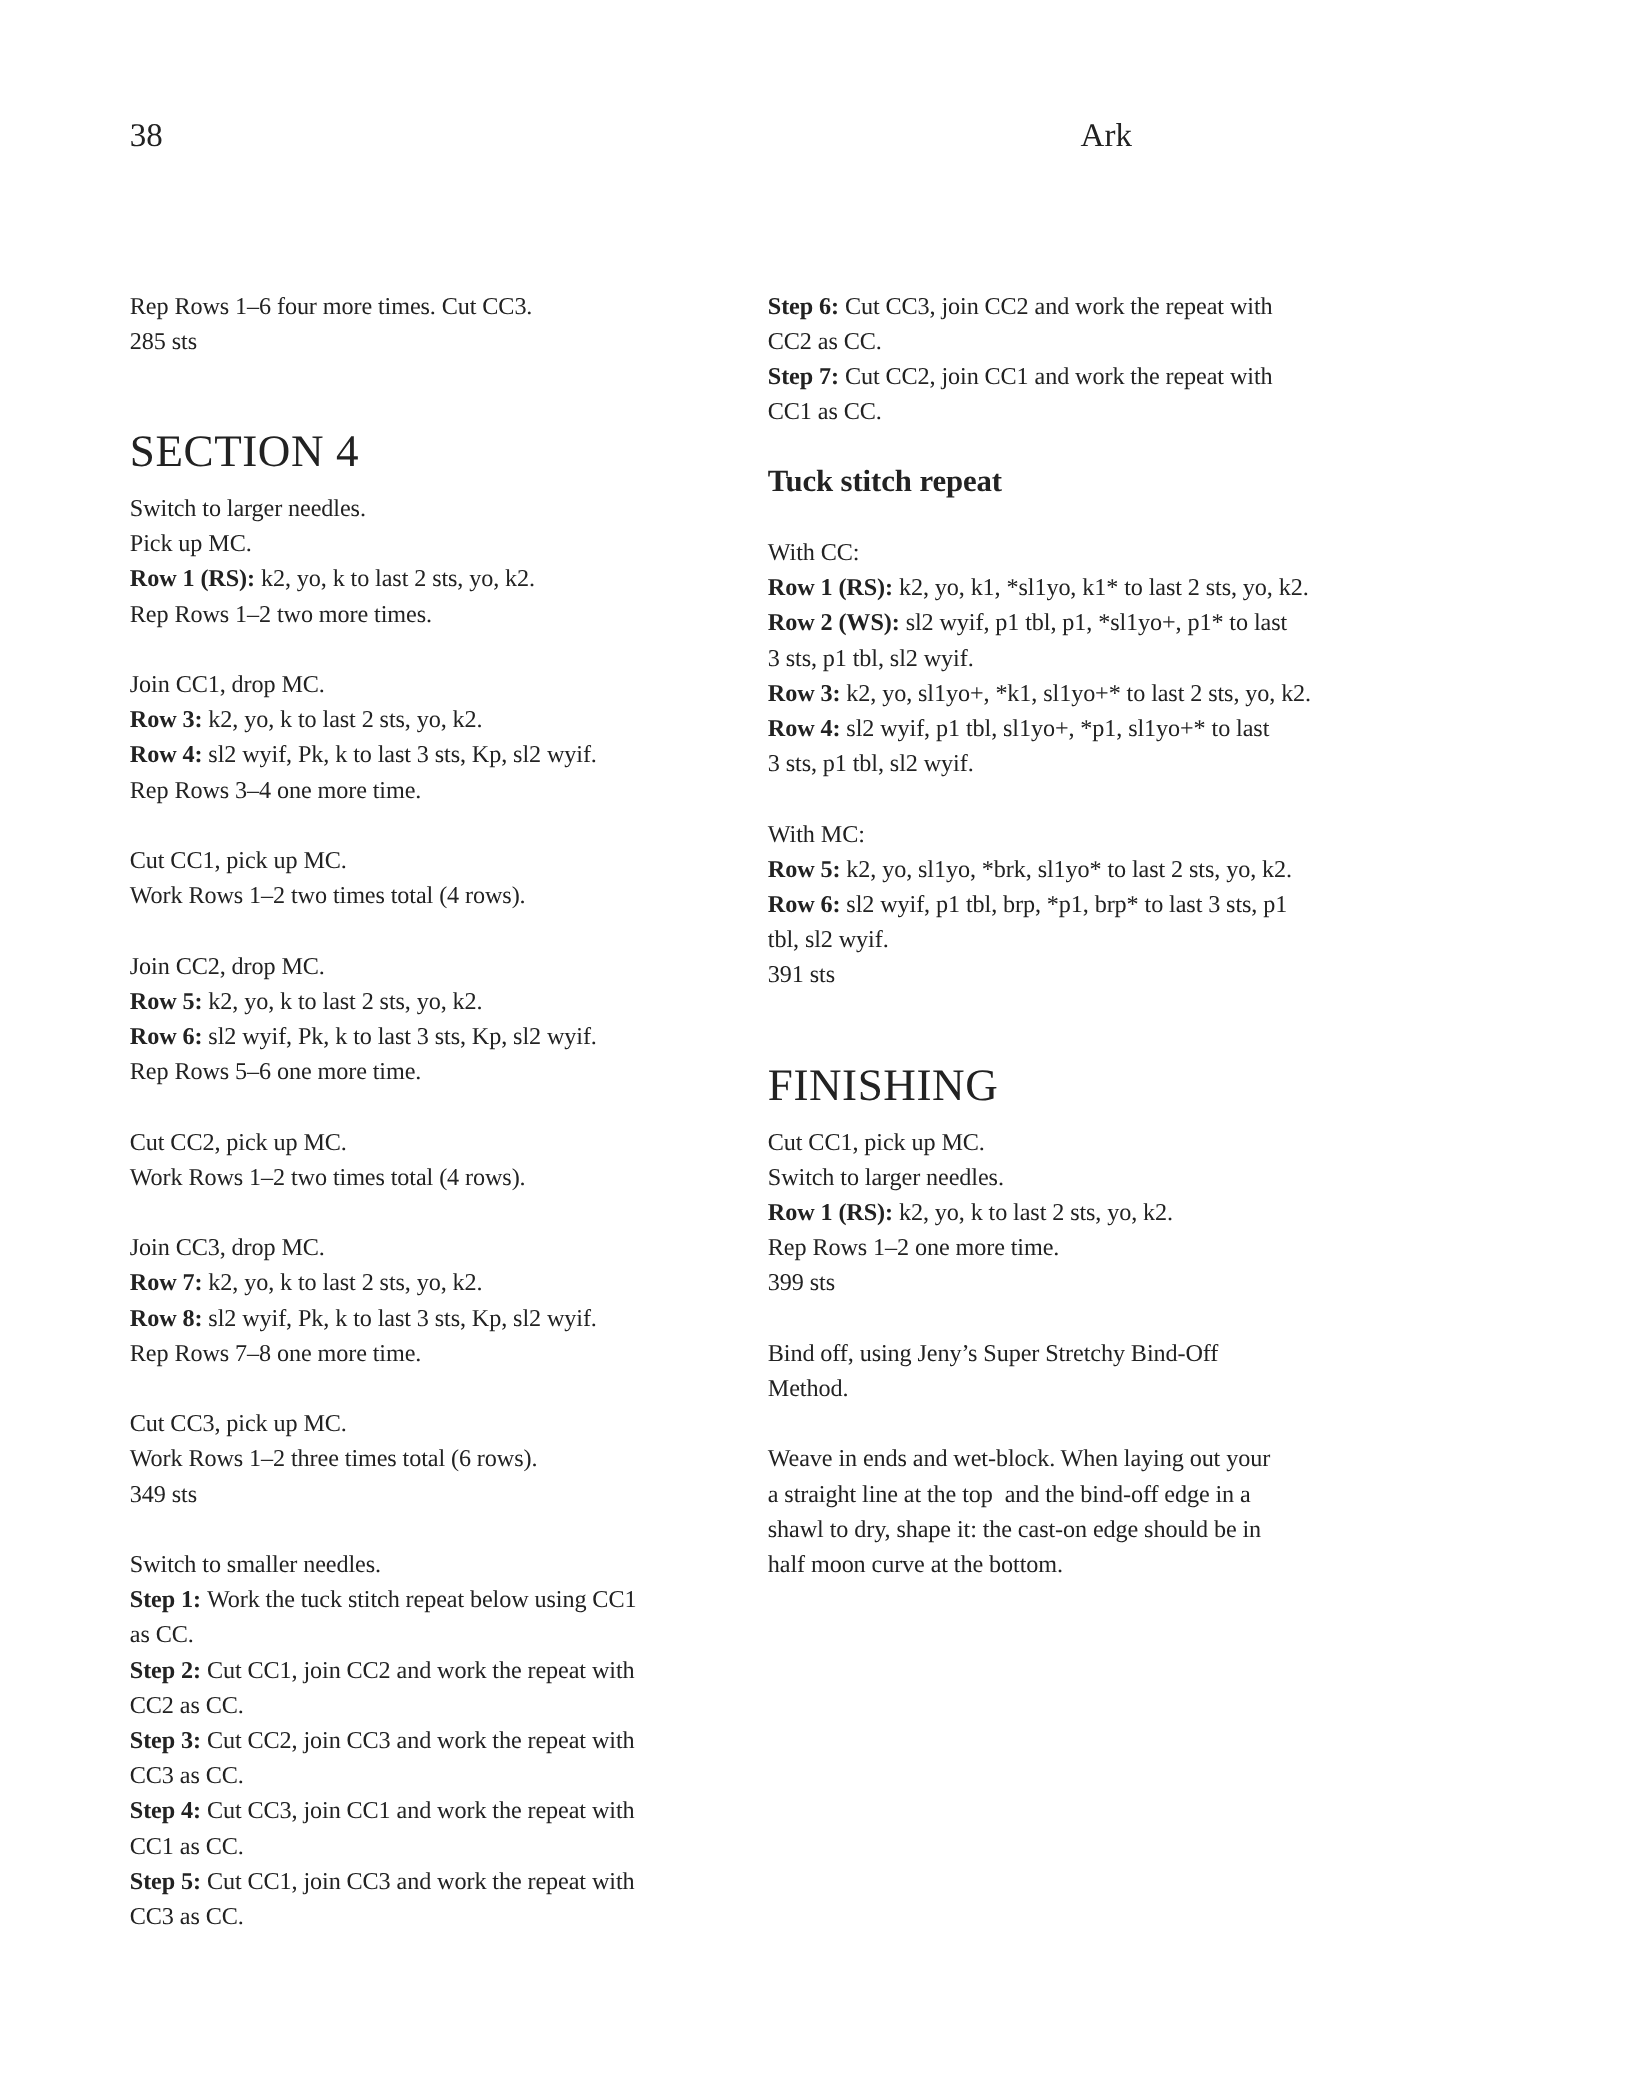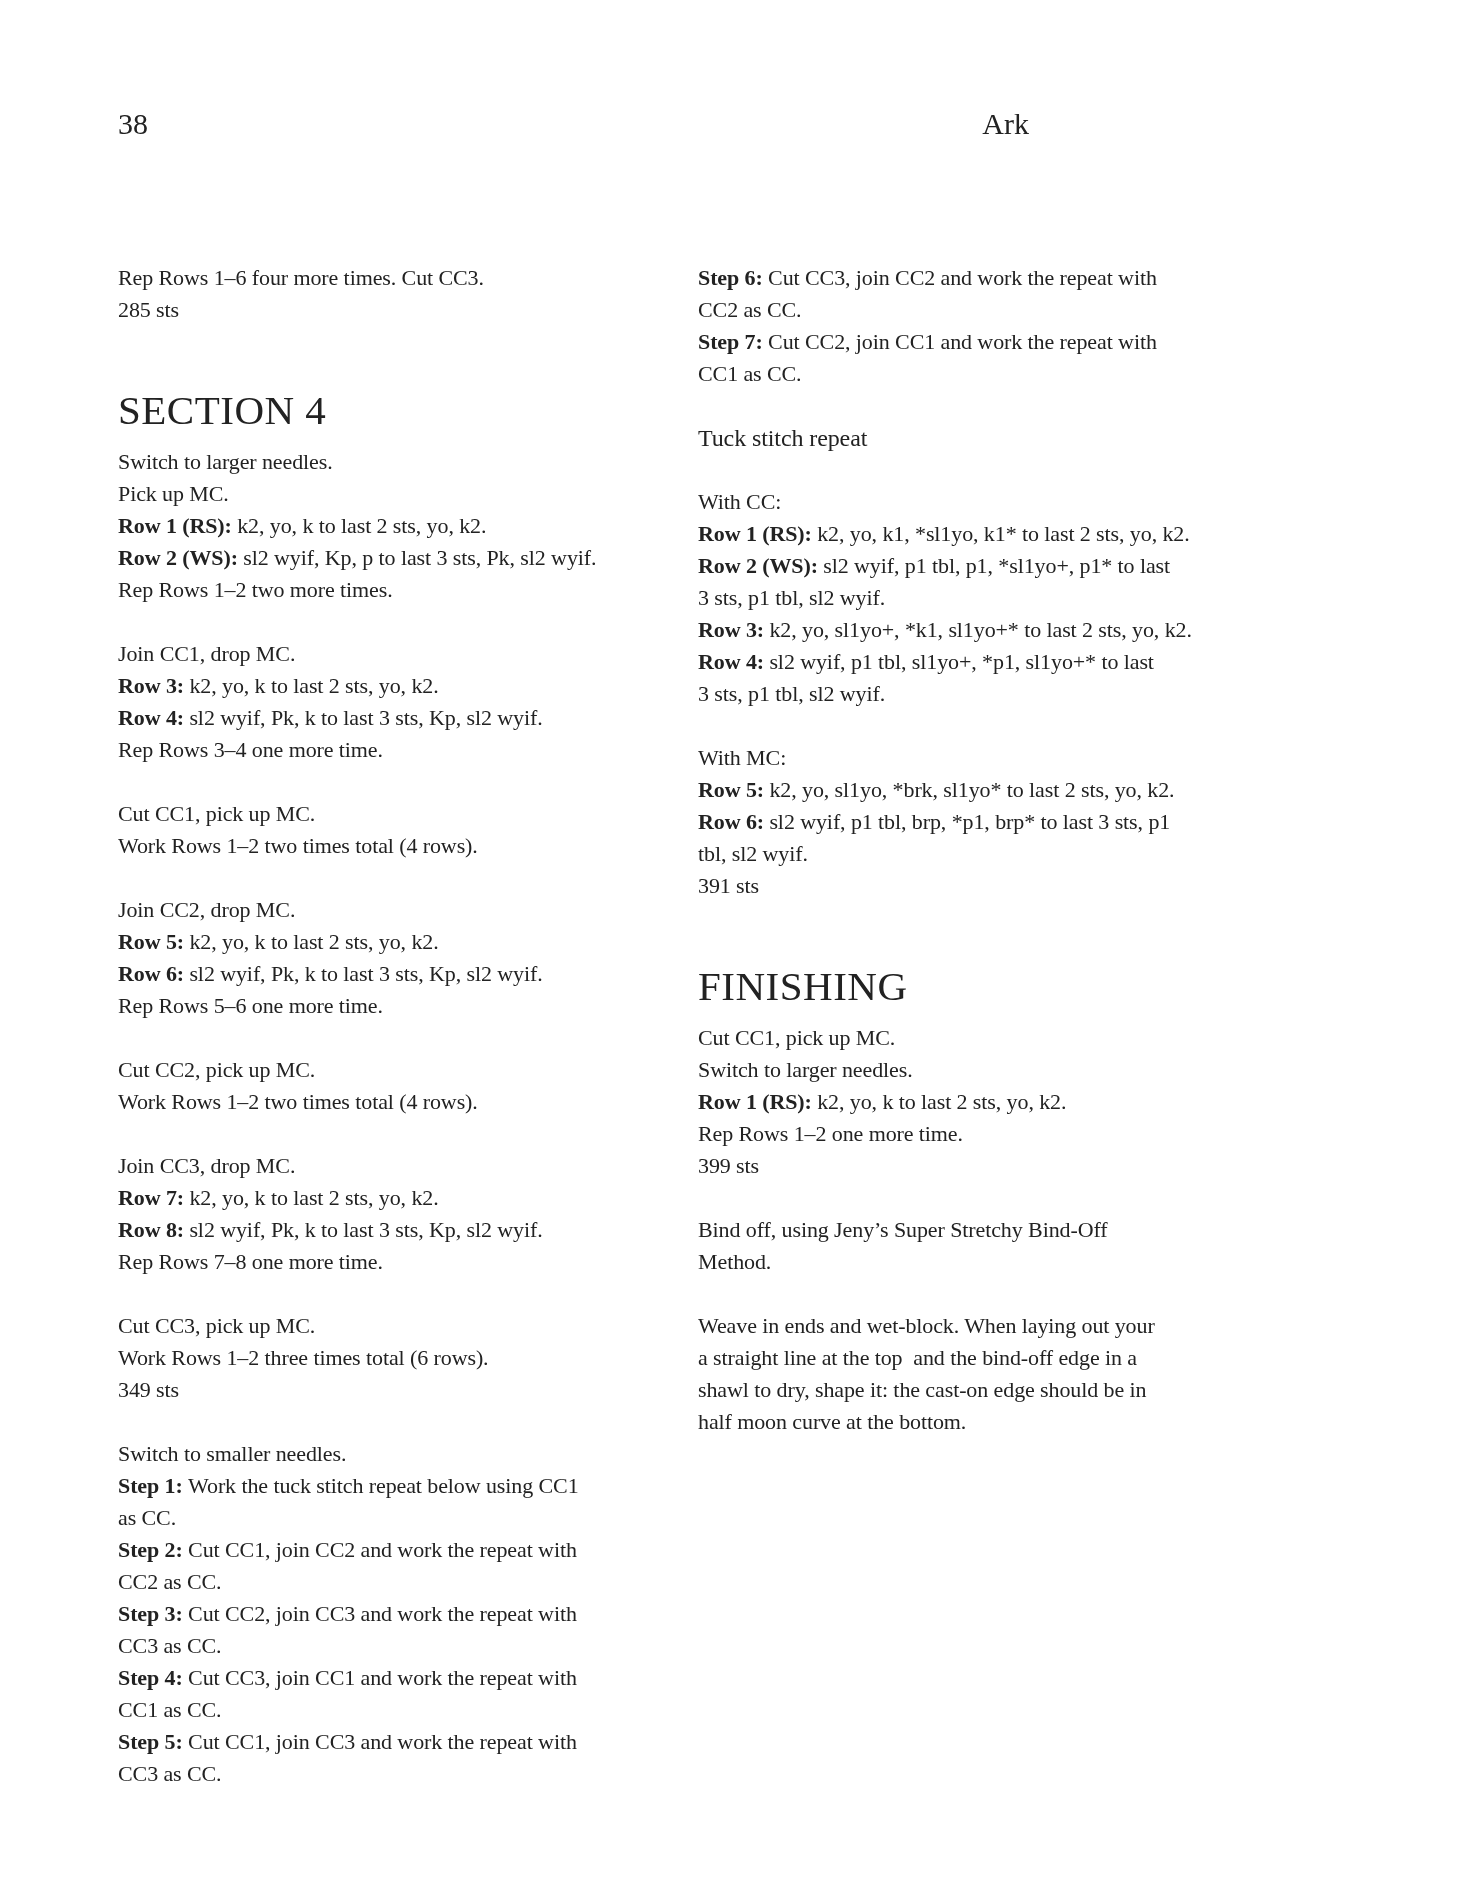--- a/index.html
+++ b/index.html
@@ -36,22 +36,22 @@
   .line {
     height: 32px;
     line-height: 32px;
     font-size: 22px;
     letter-spacing: -0.1px;
     white-space: pre;
   }
   .line.blank { height: 32px; }
   .line .bold { font-weight: bold; }
   .line.subhead {
-    font-weight: normal;
-    font-size: 24px;
+    font-weight: bold;
+    font-size: 28px;
   }
   .section-heading {
     height: 56px;
     line-height: 40px;
     font-size: 41px;
     letter-spacing: 0.5px;
     white-space: pre;
   }
 </style>
 </head>
@@ -63,21 +63,20 @@
 
   <section class="col col-left" id="col-left">
       <div class="line body"><span class="regular">Rep Rows 1–6 four more times. Cut CC3.</span></div>
       <div class="line body"><span class="regular">285 sts</span></div>
       <div class="line blank"></div>
       <div class="line blank"></div>
       <div class="section-heading">SECTION 4</div>
       <div class="line body"><span class="regular">Switch to larger needles.</span></div>
       <div class="line body"><span class="regular">Pick up MC.</span></div>
       <div class="line body"><span class="bold">Row 1 (RS): </span><span class="regular">k2, yo, k to last 2 sts, yo, k2.</span></div>
-      <div class="line body"><span class="bold">Row 2 (WS): </span><span class="regular">sl2 wyif, Kp, p to last 3 sts, Pk, sl2 wyif.</span></div>
       <div class="line body"><span class="regular">Rep Rows 1–2 two more times.</span></div>
       <div class="line blank"></div>
       <div class="line body"><span class="regular">Join CC1, drop MC.</span></div>
       <div class="line body"><span class="bold">Row 3: </span><span class="regular">k2, yo, k to last 2 sts, yo, k2.</span></div>
       <div class="line body"><span class="bold">Row 4: </span><span class="regular">sl2 wyif, Pk, k to last 3 sts, Kp, sl2 wyif.</span></div>
       <div class="line body"><span class="regular">Rep Rows 3–4 one more time.</span></div>
       <div class="line blank"></div>
       <div class="line body"><span class="regular">Cut CC1, pick up MC.</span></div>
       <div class="line body"><span class="regular">Work Rows 1–2 two times total (4 rows).</span></div>
       <div class="line blank"></div>

